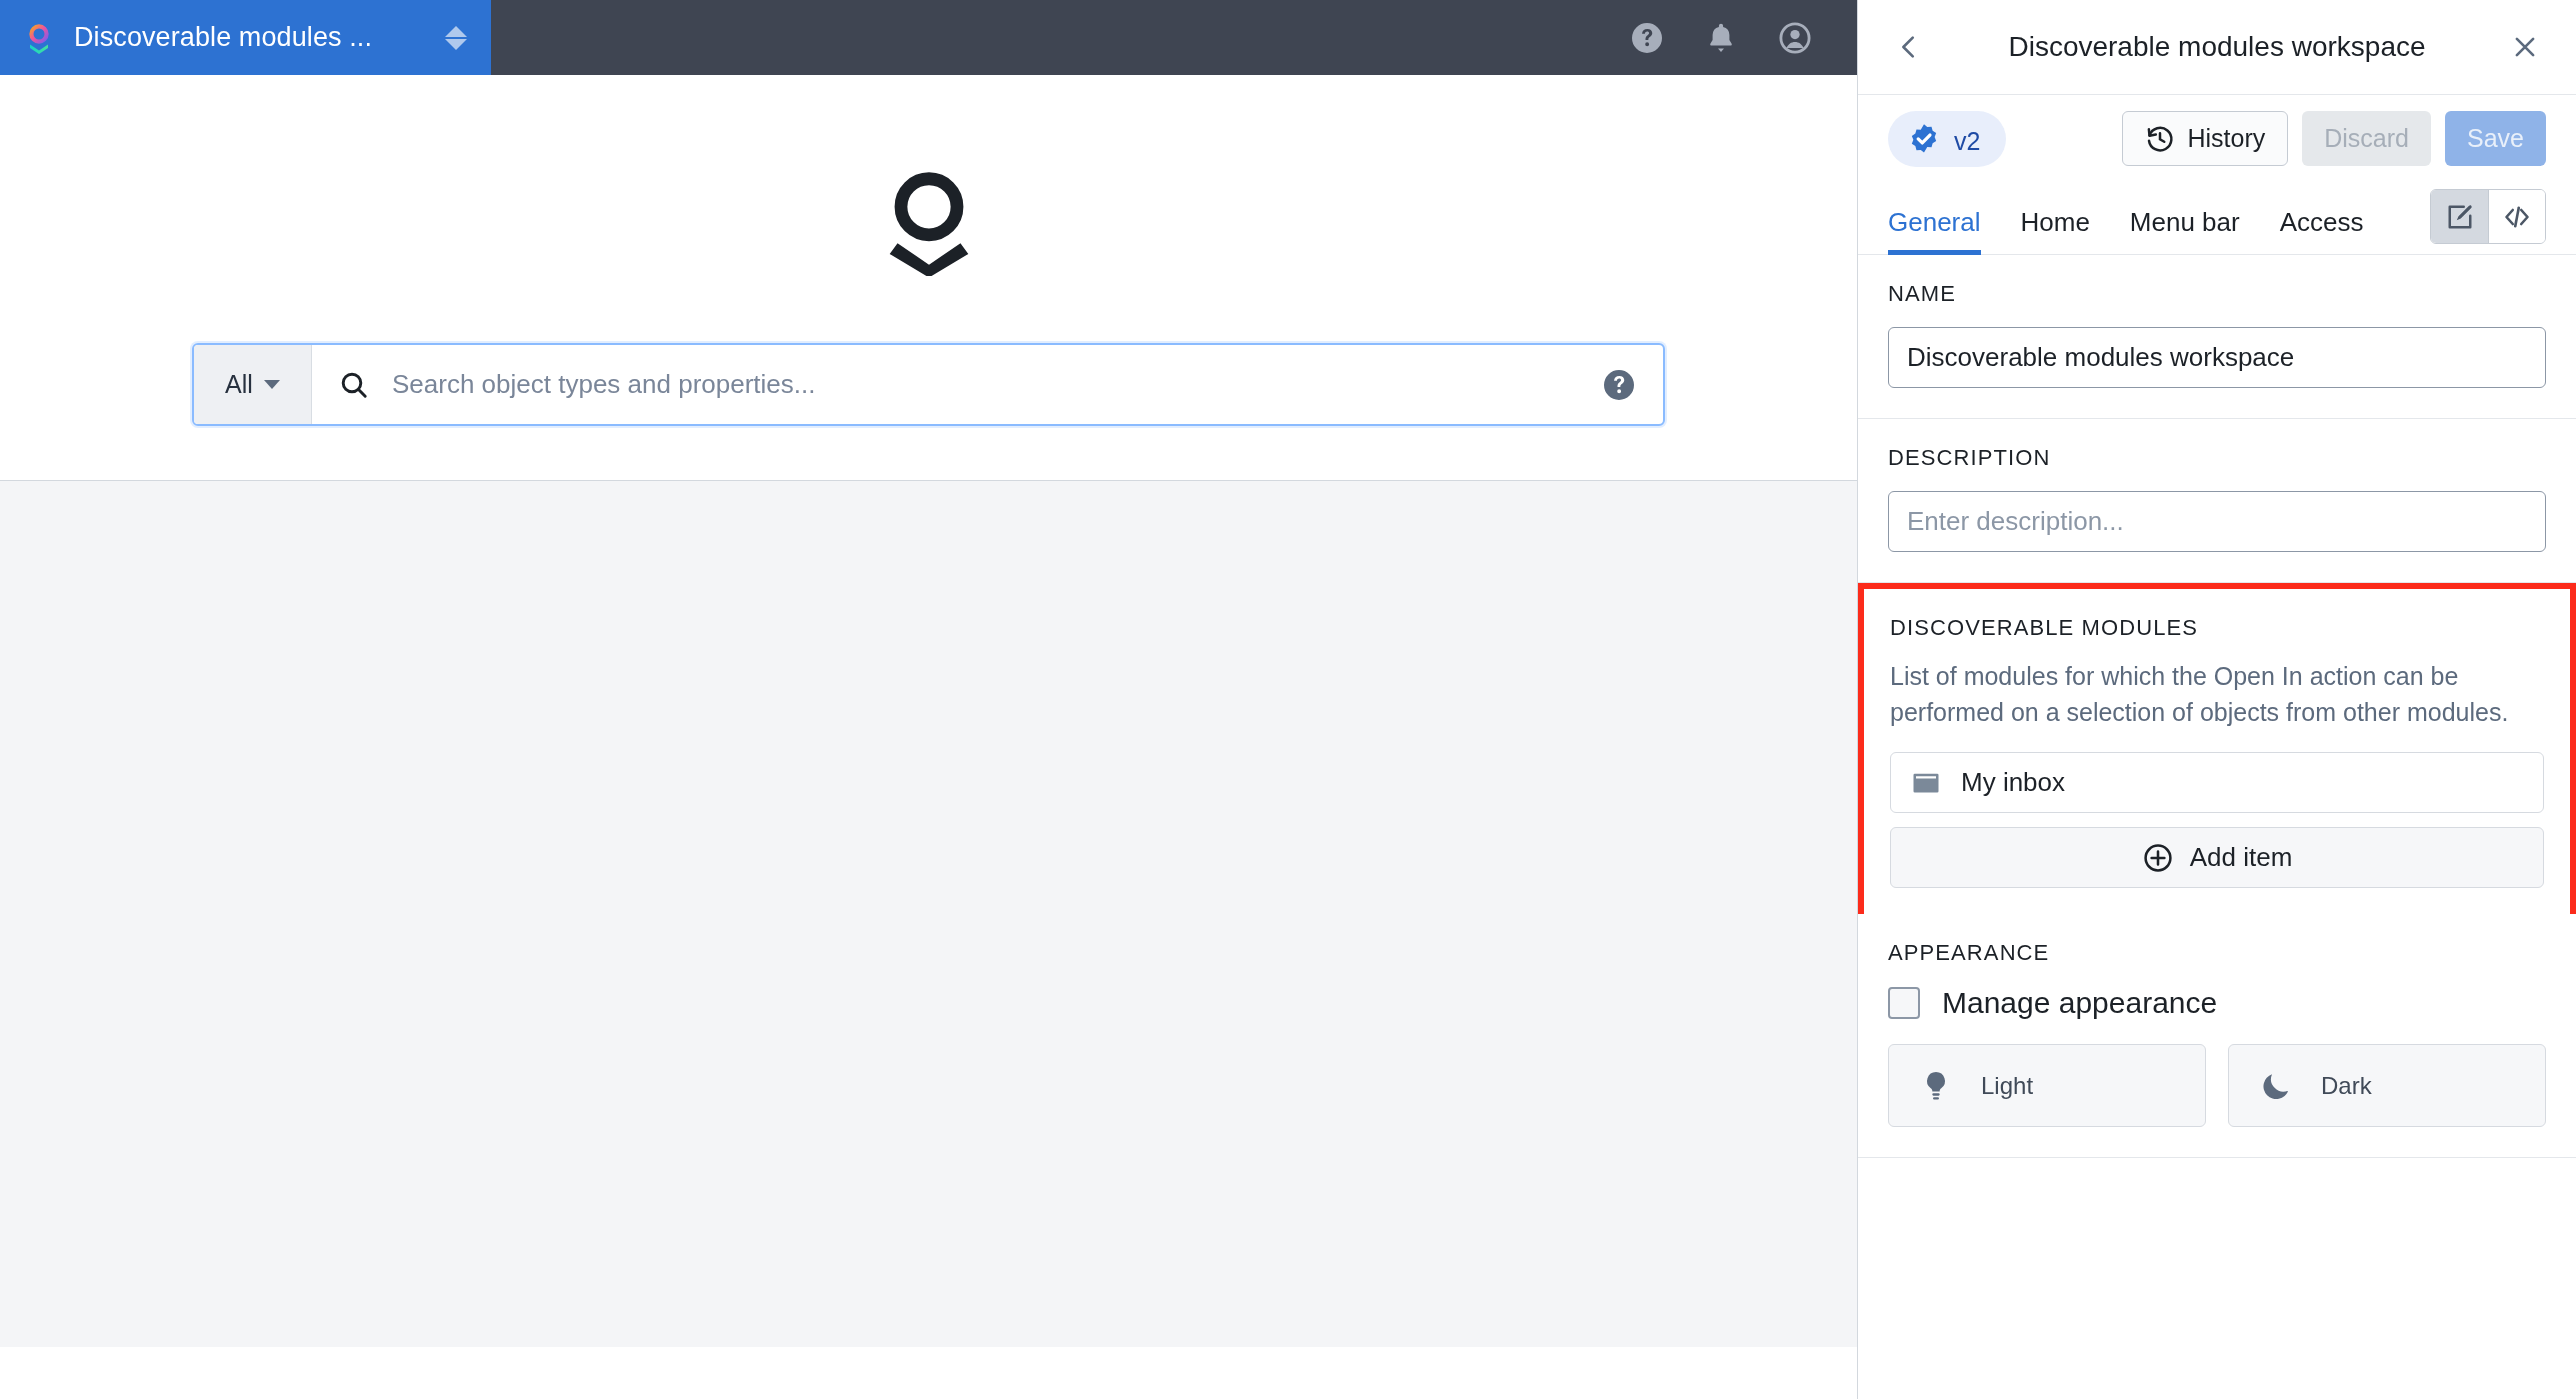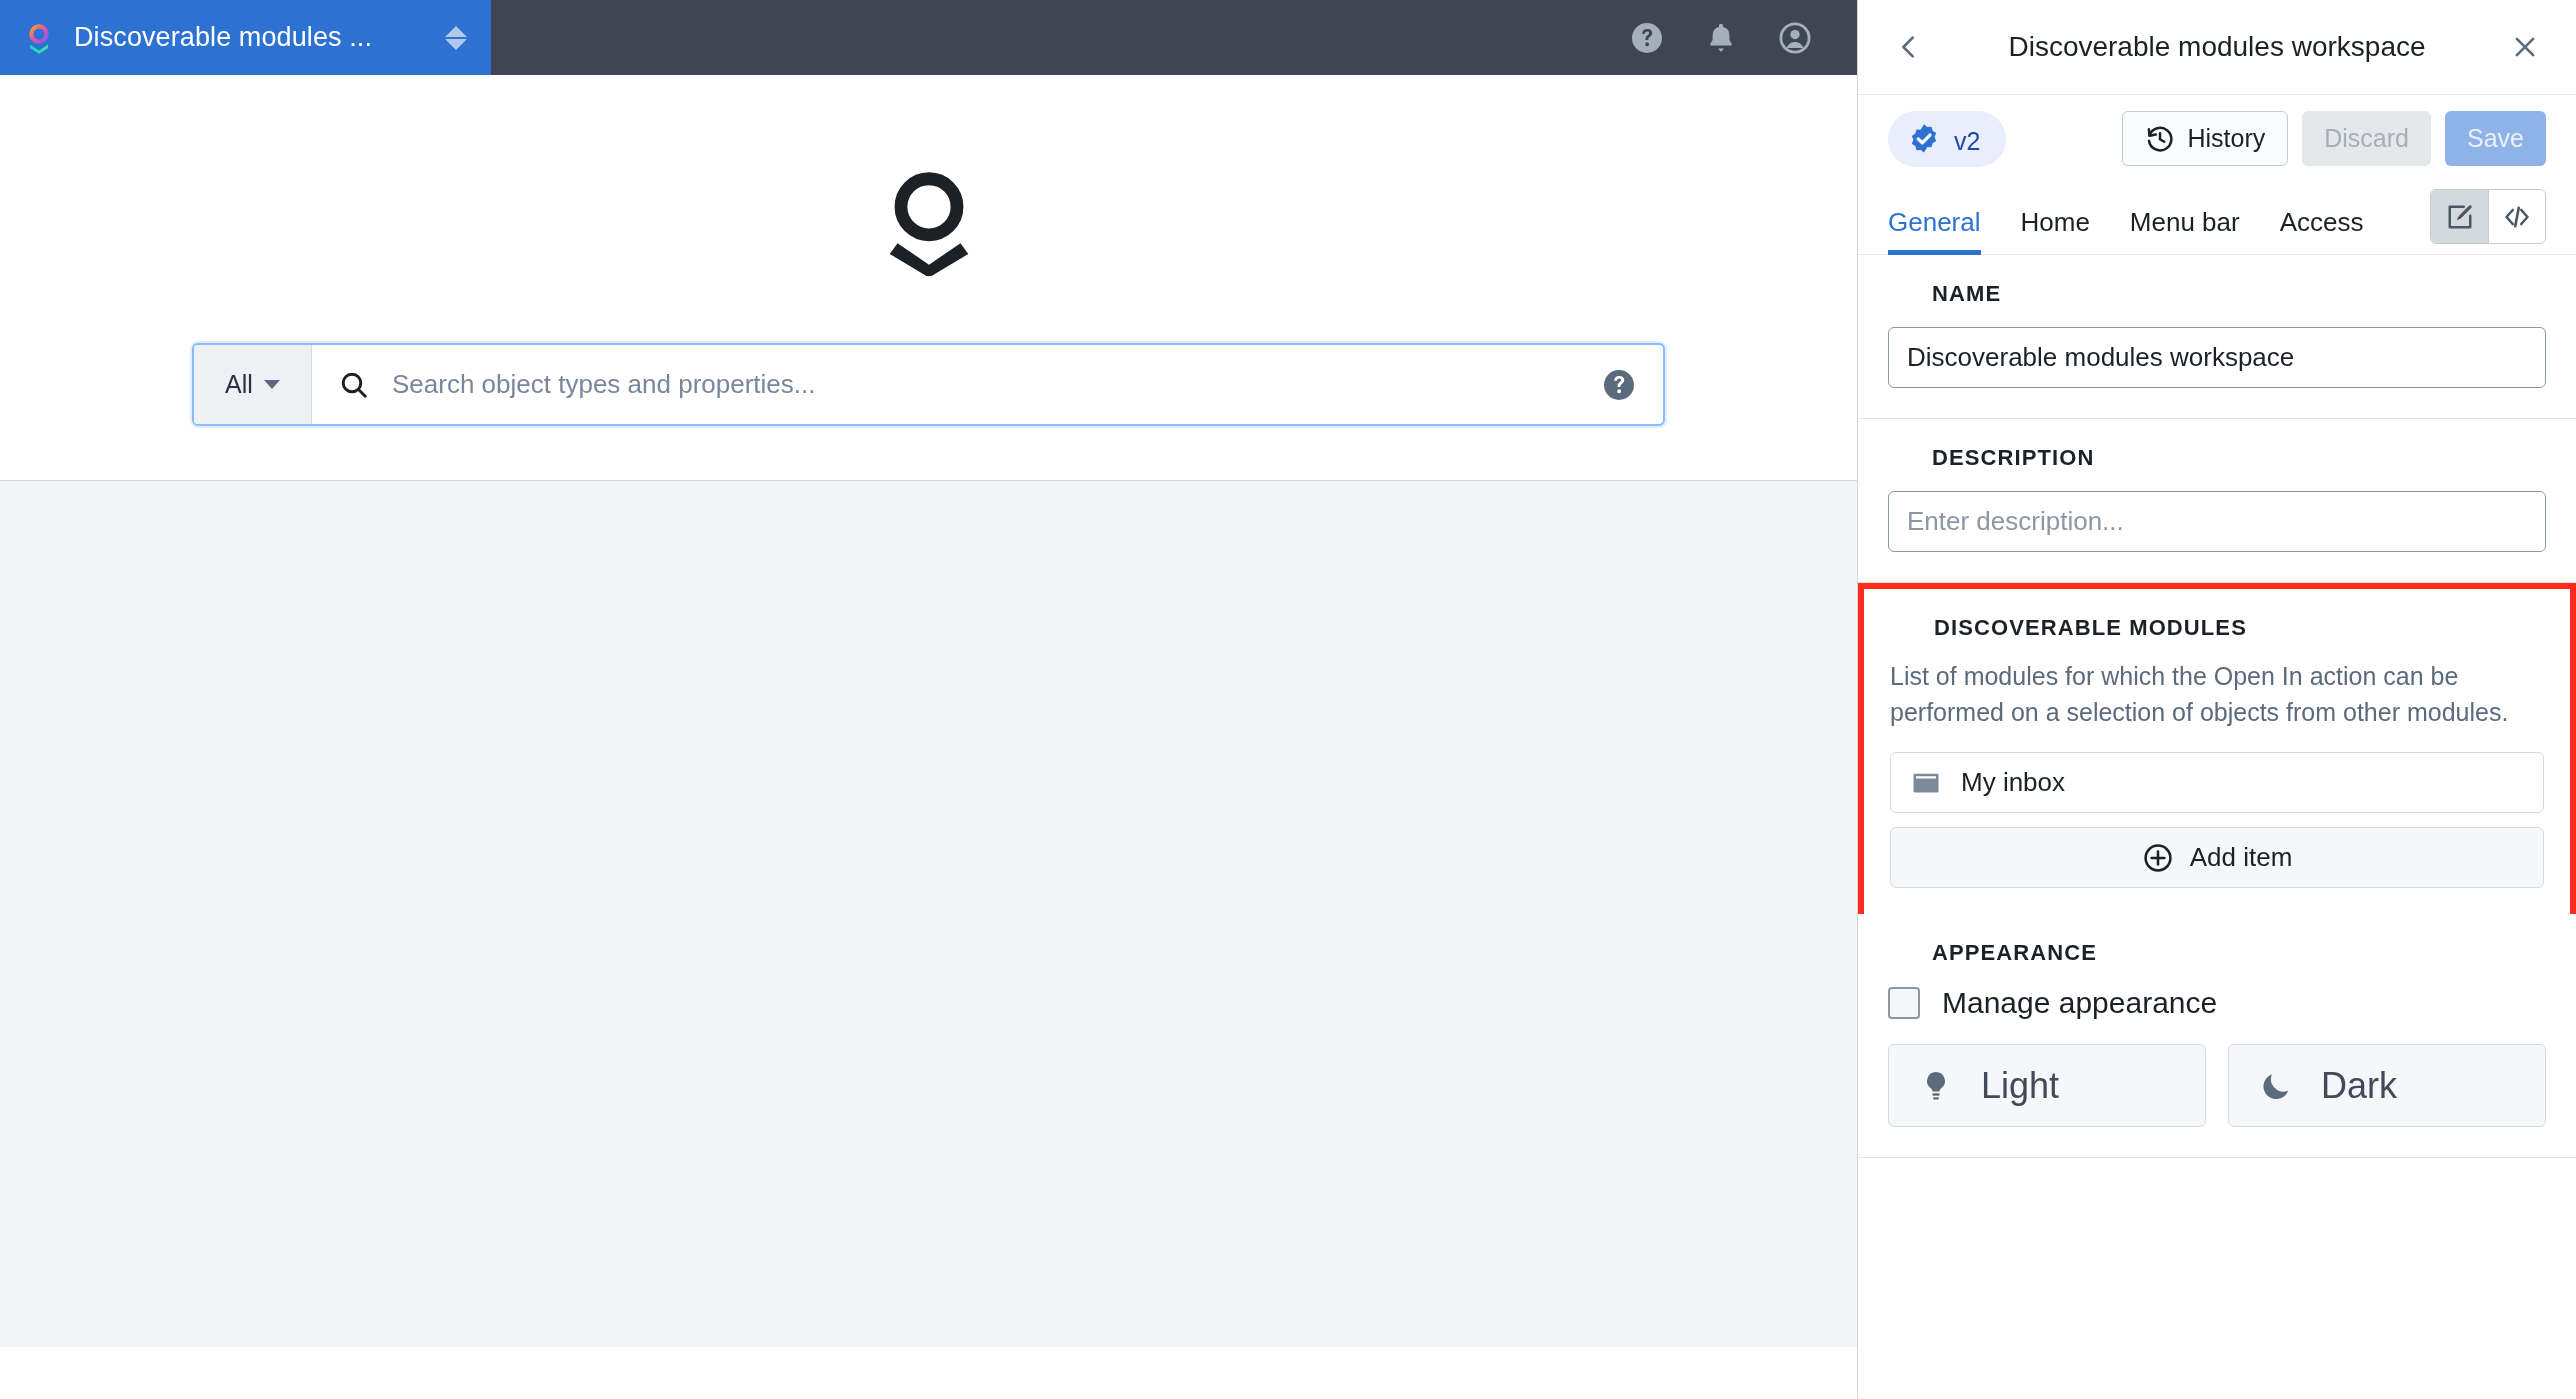--- a/index.html
+++ b/index.html
@@ -124,21 +124,21 @@
     width: 57px; height: 53px; display: flex; align-items: center; justify-content: center;
     background: #ffffff; cursor: pointer; border: none;
   }
   .seg-btn.active { background: #d4d9e0; }
   .seg-btn + .seg-btn { border-left: 1px solid #c5cbd3; }
   .seg-icon { width: 30px; height: 30px; color: #4c5766; }
 
   .panel-body { flex: 1; overflow: hidden; }
   .section { padding: 26px 30px 30px 30px; border-bottom: 1px solid #e4e7eb; }
   .section-title {
-    font-size: 22px; font-weight: bold; letter-spacing: 1.1px; color: #1c2127; margin-bottom: 20px; margin-left: 44px;
+    font-size: 22px; font-weight: normal; letter-spacing: 1.1px; color: #1c2127; margin-bottom: 20px;
   }
   .section-desc { font-size: 25px; line-height: 1.42; color: #5c6a7d; margin-bottom: 22px; }
   .field {
     width: 100%; height: 61px; border: 1px solid #8c97a6; border-radius: 6px;
     display: flex; align-items: center; padding: 0 18px; font-size: 26px; color: #1c2127;
     background: #ffffff; cursor: text;
   }
   .field.placeholder { color: #8c97a6; }
 
   .hl-section { border: 6px solid #fc2b1b; border-bottom: none; padding: 26px 26px 26px 26px; }
@@ -164,21 +164,21 @@
   .chk-box { width: 32px; height: 32px; border: 2px solid #8c97a6; border-radius: 4px; background: #f6f7f9; }
   .chk-label { font-size: 30px; color: #1c2127; }
 
   .theme-row { display: flex; gap: 22px; }
   .theme-btn {
     flex: 1; height: 83px; border: 1px solid #d6dae0; border-radius: 6px;
     background: #f6f7f9; display: flex; align-items: center; gap: 28px;
     padding: 0 30px; cursor: pointer; font-family: "Liberation Sans", sans-serif;
   }
   .theme-icon { width: 34px; height: 34px; color: #5c6a7d; flex: 0 0 34px; }
-  .theme-label { font-size: 36px; color: #404a58; }
+  .theme-label { font-size: 24px; color: #404a58; }
 </style>
 </head>
 <body>
 
 <div class="app">
 
   <div class="left-col">
 
     <div class="topbar">
 

